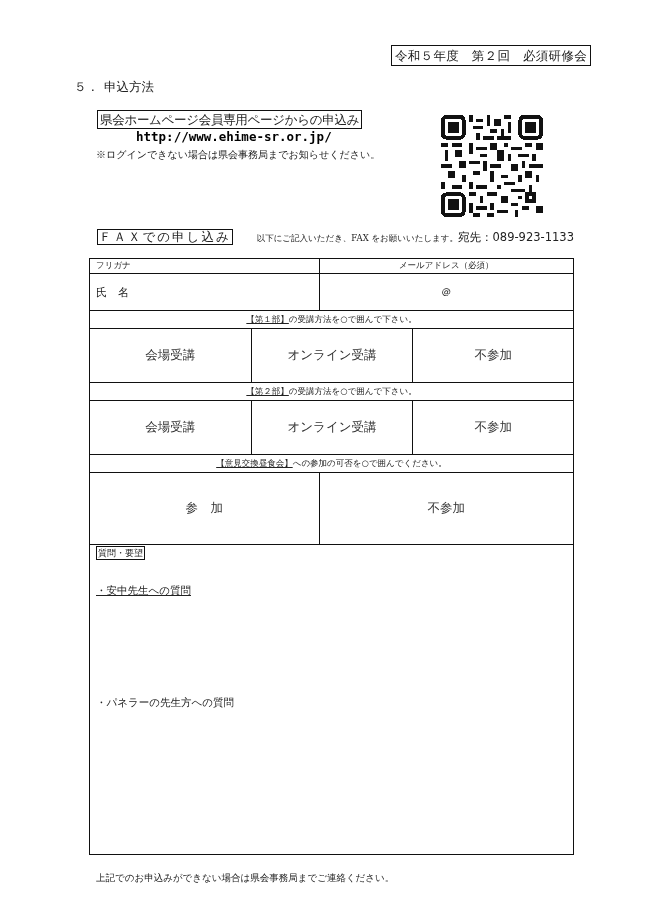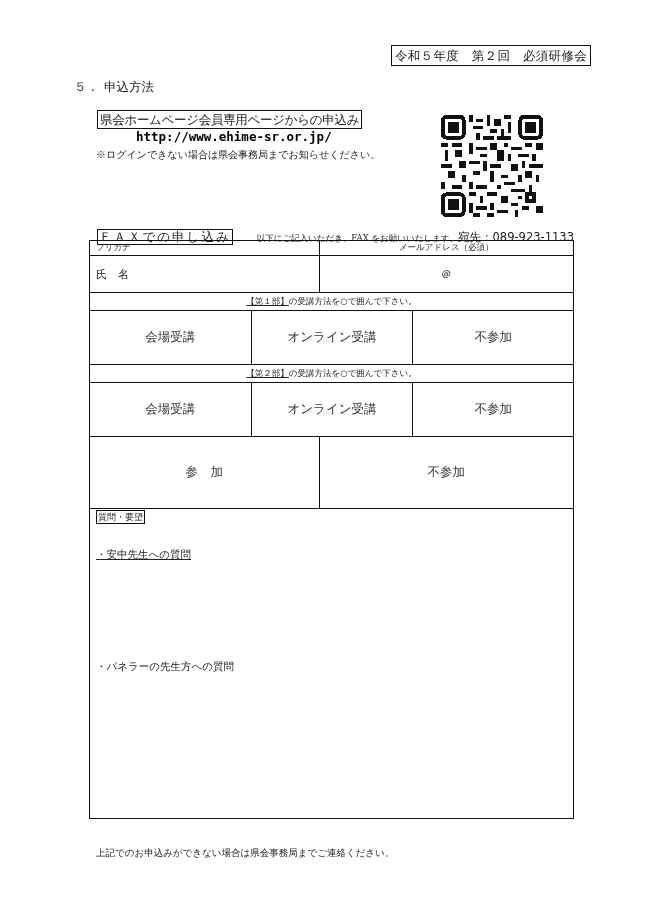--- a/index.html
+++ b/index.html
@@ -14,30 +14,30 @@
              font-size:12.5px; line-height:17px; white-space:nowrap; letter-spacing:-0.3px; }
   .url { left:136px; top:129px; font-family:"DejaVu Sans Mono","Liberation Mono",monospace;
          font-size:12.5px; white-space:nowrap; font-weight:bold; color:#000000; }
   .web-note { left:96px; top:148px; font-size:10px; white-space:nowrap; }
   .qr { left:441px; top:115px; width:102px; height:102px; }
   .fax-line { left:97px; top:226px; white-space:nowrap; height:16px; }
   .fax-box { display:inline-block; border:1px solid #111; font-size:12.5px; line-height:14px;
              padding:0 1px; letter-spacing:2px; vertical-align:bottom; }
   .fax-instr { font-size:8.5px; vertical-align:bottom;padding-left:24px; }
   .fax-dest { font-size:11.5px; font-family:"DejaVu Sans","Liberation Sans",sans-serif; vertical-align:bottom; }
-  table.form { position:absolute; left:89px; top:240px; width:485px; border-collapse:collapse; }
+  table.form { position:absolute; left:89px; top:258px; width:485px; border-collapse:collapse; }
   table.form td { border:1.2px solid #111; padding:0; font-size:11px; }
   .small { font-size:8.5px !important; }
   .lbl-left { padding-left:6px !important; }
   .center { text-align:center; }
   .opt { font-size:12.5px !important; text-align:center; font-family:"DejaVu Sans","Liberation Sans",sans-serif; color:#333; }
   .ul { text-decoration:underline; }
   .q-box { display:inline-block; border:1px solid #111; font-size:9px; line-height:12px; padding:0 1px; }
   .q-item { font-size:10.5px; font-family:"DejaVu Sans","Liberation Sans",sans-serif; white-space:nowrap; }
-  .footer-note { left:96px; top:847px; font-size:9.5px; white-space:nowrap; }
+  .footer-note { left:96px; top:872px; font-size:9.5px; white-space:nowrap; }
 </style>
 </head>
 <body>
 
 <div class="abs header-box">令和５年度　第２回　必須研修会</div>
 
 <div class="abs section-title">
   <span class="num">５．</span><span>申込方法</span>
 </div>
 
@@ -158,20 +158,23 @@
     <td class="opt"><span>不参加</span></td>
   </tr>
   <tr style="height:18px">
     <td colspan="4" class="small center"><span class="ul">【第２部】</span><span>の受講方法を○で囲んで下さい。</span></td>
   </tr>
   <tr style="height:54px">
     <td class="opt"><span>会場受講</span></td>
     <td colspan="2" class="opt"><span>オンライン受講</span></td>
     <td class="opt"><span>不参加</span></td>
   </tr>
+  <tr style="height:18px">
+    <td colspan="4" class="small center"><span class="ul">【意見交換昼食会】</span><span>への参加の可否を○で囲んでください。</span></td>
+  </tr>
   <tr style="height:72px">
     <td colspan="2" class="opt"><span>参　加</span></td>
     <td colspan="2" class="opt"><span>不参加</span></td>
   </tr>
   <tr style="height:310px">
     <td colspan="4" style="vertical-align:top; padding:1px 4px 0 6px;">
       <div><span class="q-box">質問・要望</span></div>
       <div class="q-item" style="margin-top:24px;text-decoration:underline;">・安中先生への質問</div>
       <div class="q-item" style="margin-top:98px;">・パネラーの先生方への質問</div>
     </td>

